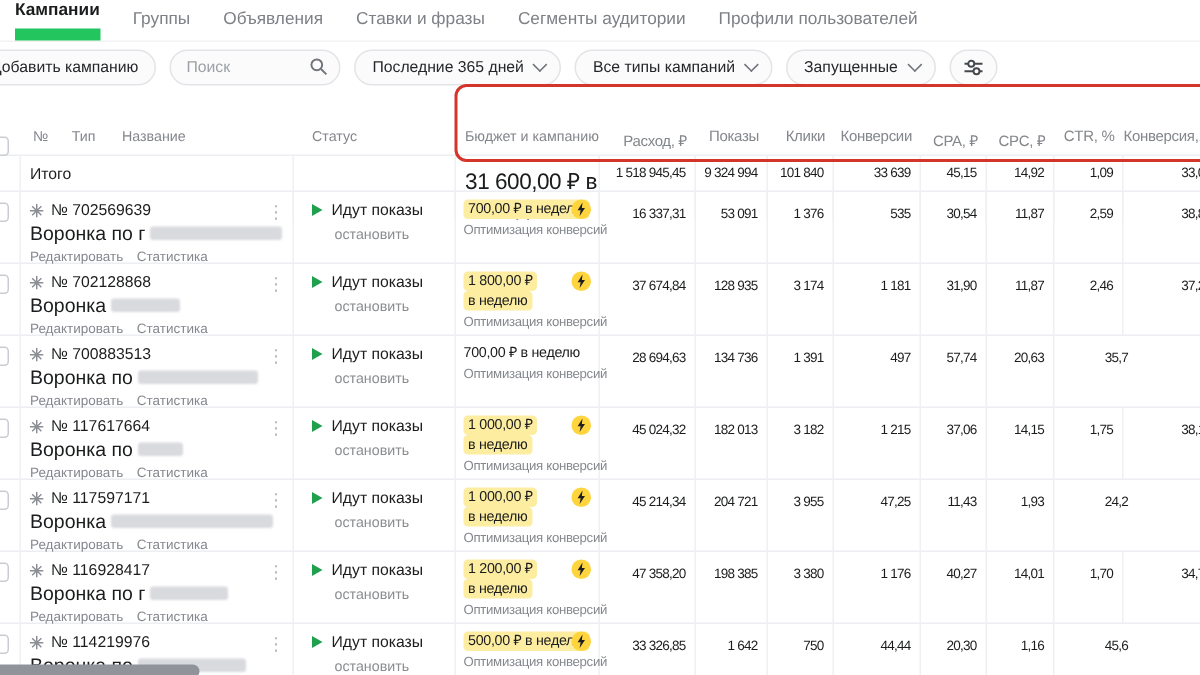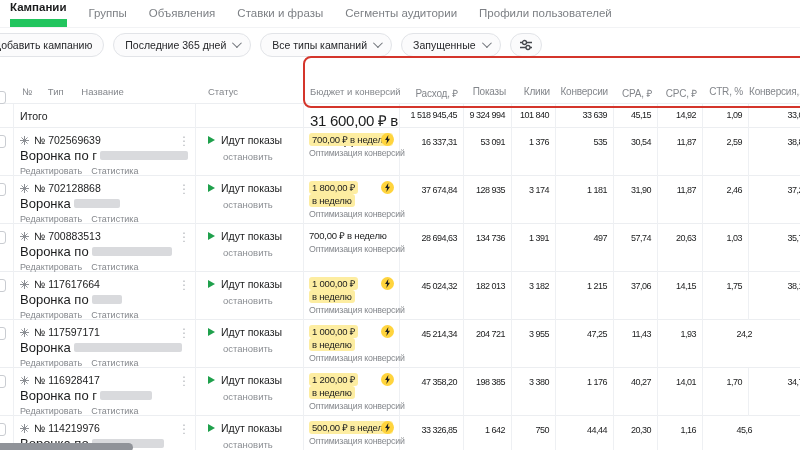--- a/index.html
+++ b/index.html
@@ -82,20 +82,27 @@
     <span class="tab active">Кампании</span>
     <span class="tab">Группы</span>
     <span class="tab">Объявления</span>
     <span class="tab">Ставки и фразы</span>
     <span class="tab">Сегменты аудитории</span>
     <span class="tab">Профили пользователей</span>
   </div>
 
   <div class="toolbar">
     <button class="pill add">Добавить кампанию</button>
+    <div class="search">
+      <input type="text" placeholder="Поиск" style="">
+      <svg class="mag" width="13" height="13" viewBox="0 0 13 13">
+          <circle cx="5.2" cy="5.2" r="3.6" fill="none" stroke="#70747a" stroke-width="1.3"></circle>
+          <line x1="8" y1="8" x2="11.6" y2="11.6" stroke="#70747a" stroke-width="1.3"></line>
+        </svg>
+    </div>
     <div class="pill">
       <span>Последние 365 дней</span>
       <span class="chev"></span>
     </div>
     <div class="pill">
       <span>Все типы кампаний</span>
       <span class="chev"></span>
     </div>
     <div class="pill">
       <span>Запущенные</span>
@@ -113,21 +120,21 @@
   <div class="table">
 
     <div class="tr thead">
       <div class="td"><span class="checkbox" style="margin-top:5px"></span></div>
       <div class="td c-main">
         <span class="h-num">№</span>
         <span class="h-type">Тип</span>
         <span class="h-name">Название</span>
       </div>
       <div class="td" style="padding-left:12px">Статус</div>
-      <div class="td" style="padding-left:6px; white-space:nowrap">Бюджет и конверсий</div>
+      <div class="td" style="padding-left:6px; white-space:nowrap">Бюджет и кампанию</div>
       <div class="td num">Расход, ₽</div>
       <div class="td num">Показы</div>
       <div class="td num">Клики</div>
       <div class="td num">Конверсии</div>
       <div class="td num">CPA, ₽</div>
       <div class="td num">CPC, ₽</div>
       <div class="td num">CTR, %</div>
       <div class="td num" style="padding-right:2px">Конверсия,..</div>
     </div>
 
@@ -276,21 +283,20 @@
 
       <div class="bstrategy">Оптимизация конверсий</div>
 
     </div>
     <div class="td num">28 694,63</div>
     <div class="td num">134 736</div>
     <div class="td num">1 391</div>
     <div class="td num">497</div>
     <div class="td num">57,74</div>
     <div class="td num">20,63</div>
-    <div class="td num">1,03</div>
     <div class="td num c-last">
             <span class="cellv">35,7</span>
           </div>
   </div>
 
   <div class="tr row">
     <div class="td"><span class="checkbox"></span></div>
     <div class="td c-main">
       <div class="l1">
         <svg width="9" height="9" viewBox="0 0 10 10">

